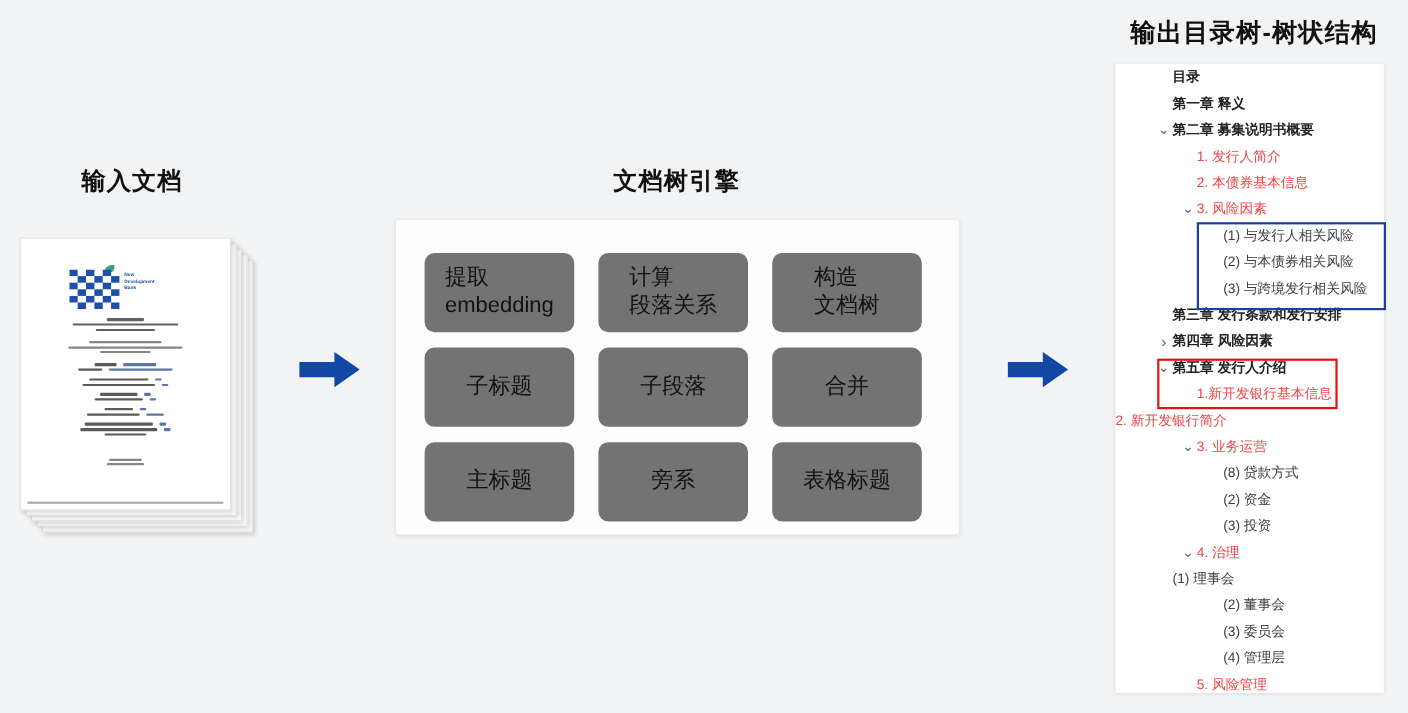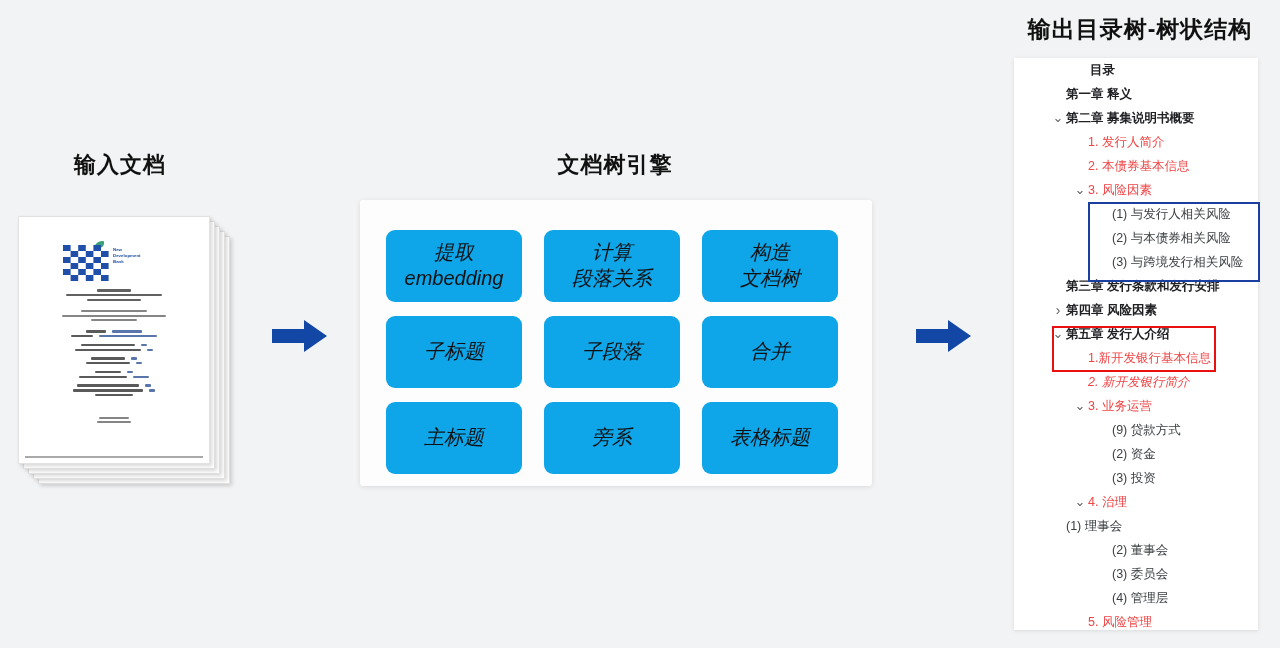--- a/index.html
+++ b/index.html
@@ -74,26 +74,25 @@
     position:absolute;left:360px;top:200px;width:512px;height:286px;
     background:#fdfdfd;border-radius:3px;
     box-shadow:0 1px 5px rgba(0,0,0,.10);
   }
   .engine-grid{
     position:absolute;left:26px;top:30px;
     display:grid;grid-template-columns:repeat(3,136px);
     grid-auto-rows:72px;column-gap:22px;row-gap:14px;
   }
   .op-pill{
-    background:#0ea5e9;border-radius:9px;
+    background:#737373;border-radius:9px;
     display:flex;align-items:center;justify-content:center;
-    text-align:center;line-height:1.28;
+    line-height:1.28;
     font-size:20px;color:#111;font-weight:400;
     white-space:pre-line;
-    font-style:italic;
   }
 
   
   #output-title{left:1000px;top:14px;width:280px;font-size:23px;}
   .tree-panel{
     position:absolute;left:1014px;top:58px;width:244px;height:572px;
     background:#ffffff;
     box-shadow:0 1px 4px rgba(0,0,0,.10);
     overflow:hidden;
   }
@@ -258,21 +257,21 @@
       <path d="M0 10 H32 V1 L55 17 L32 33 V24 H0 Z" fill="#1347a6"></path>
     </svg>
   </div>
 
   <div class="section-title" id="output-title">输出目录树-树状结构</div>
 
   <div class="tree-gutter"></div>
   <div class="tree-panel">
     <div class="tree-list" id="tree-list">
         <div class="tree-row lvl0">
-          <span class="txt" style="margin-left: 76px;">目录</span>
+          <span class="txt" style="margin-left: 52px;">目录</span>
         </div>
         <div class="tree-row lvl0">
           <span class="txt" style="margin-left: 52px;">第一章 释义</span>
         </div>
         <div class="tree-row lvl0">
           <span class="chev" style="left: 38px; font-size: 13px; line-height: 8px;">⌄</span>
           <span class="txt" style="margin-left: 52px;">第二章 募集说明书概要</span>
         </div>
         <div class="tree-row lvl1">
           <span class="txt" style="margin-left: 74px;">1.  发行人简介</span>
@@ -301,28 +300,28 @@
           <span class="txt" style="margin-left: 52px;">第四章 风险因素</span>
         </div>
         <div class="tree-row lvl0">
           <span class="chev" style="left: 38px; font-size: 13px; line-height: 8px;">⌄</span>
           <span class="txt" style="margin-left: 52px;">第五章 发行人介绍</span>
         </div>
         <div class="tree-row lvl1">
           <span class="txt" style="margin-left: 74px;">1.新开发银行基本信息</span>
         </div>
         <div class="tree-row lvl1">
-          <span class="txt" style="margin-left: 74px; font-style: italic;">2.  新开发银行简介</span>
+          <span class="txt" style="">2.  新开发银行简介</span>
         </div>
         <div class="tree-row lvl1">
           <span class="chev" style="left: 60px; font-size: 13px; line-height: 8px;">⌄</span>
           <span class="txt" style="margin-left: 74px;">3.  业务运营</span>
         </div>
         <div class="tree-row lvl2">
-          <span class="txt" style="margin-left: 98px;">(9)  贷款方式</span>
+          <span class="txt" style="margin-left: 98px;">(8)  贷款方式</span>
         </div>
         <div class="tree-row lvl2">
           <span class="txt" style="margin-left: 98px;">(2)  资金</span>
         </div>
         <div class="tree-row lvl2">
           <span class="txt" style="margin-left: 98px;">(3)  投资</span>
         </div>
         <div class="tree-row lvl1">
           <span class="chev" style="left: 60px; font-size: 13px; line-height: 8px;">⌄</span>
           <span class="txt" style="margin-left: 74px;">4.  治理</span>

